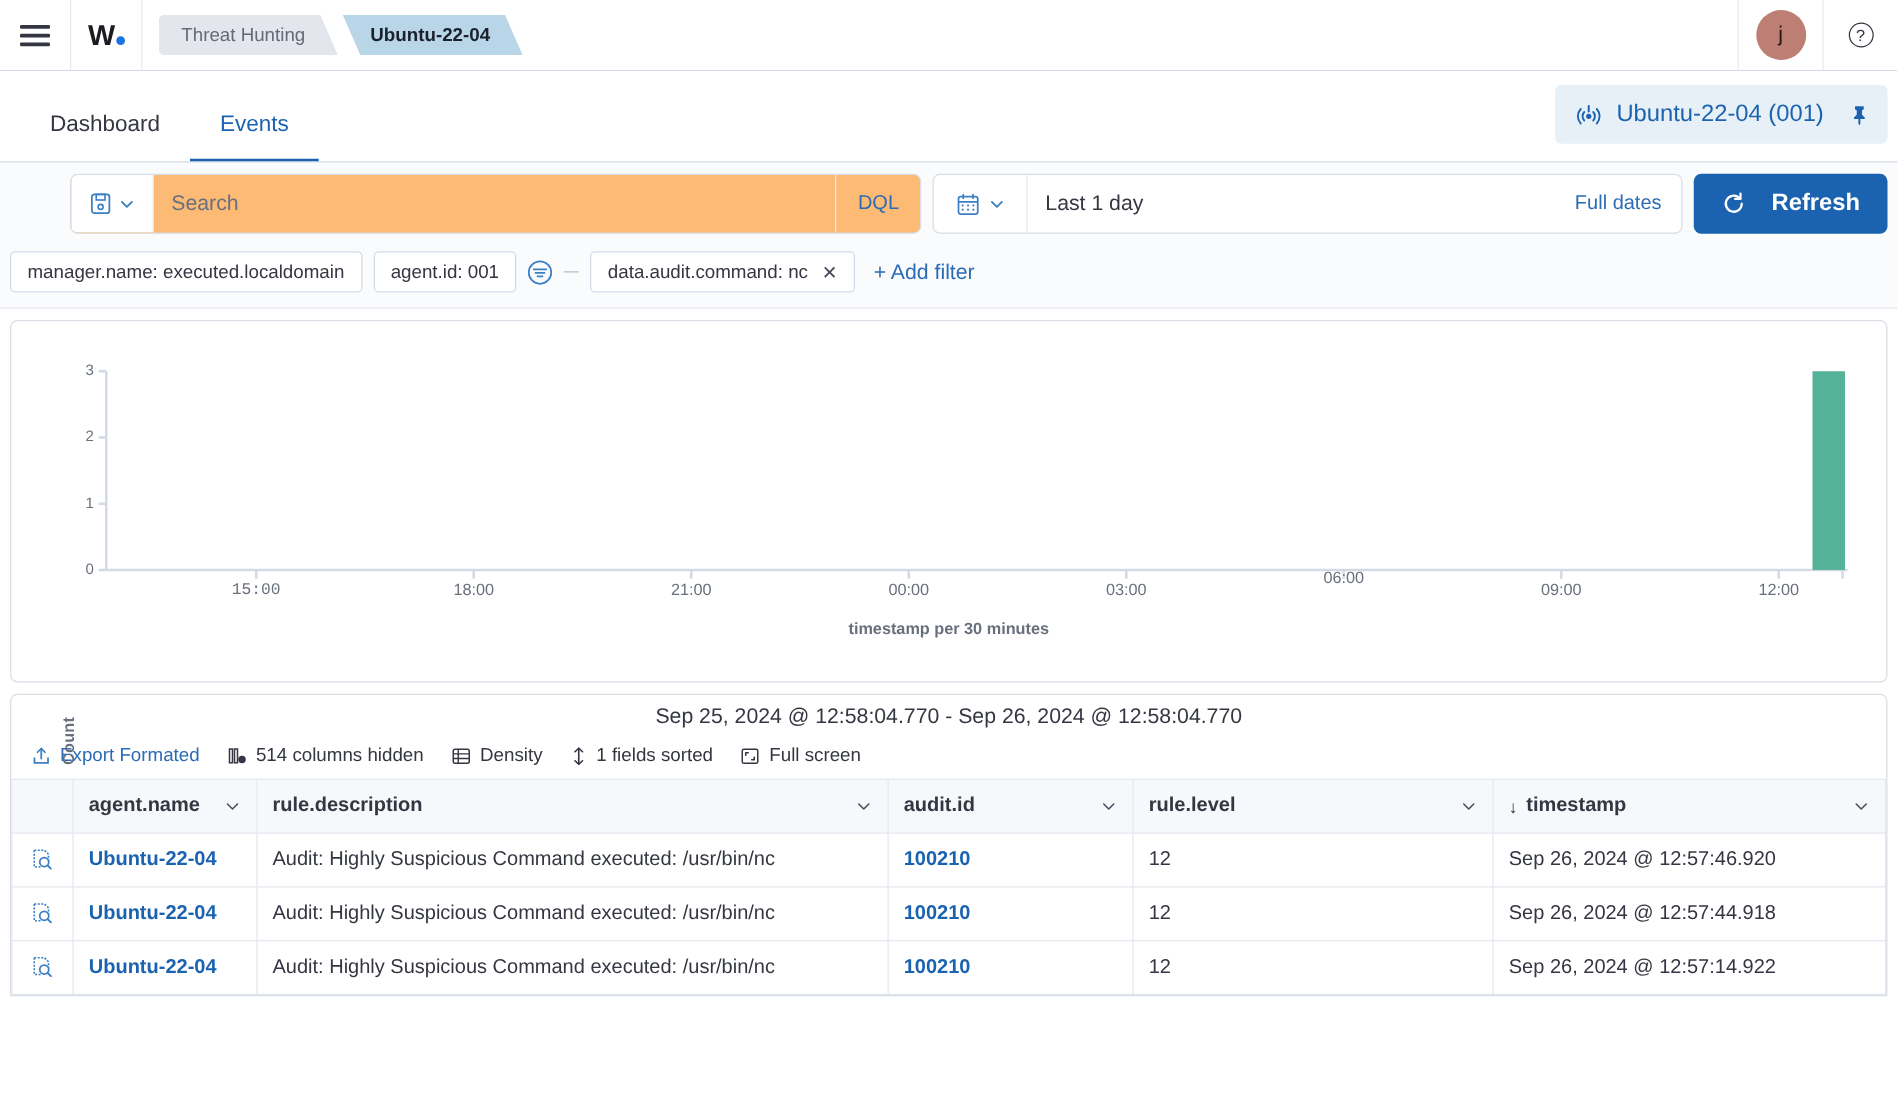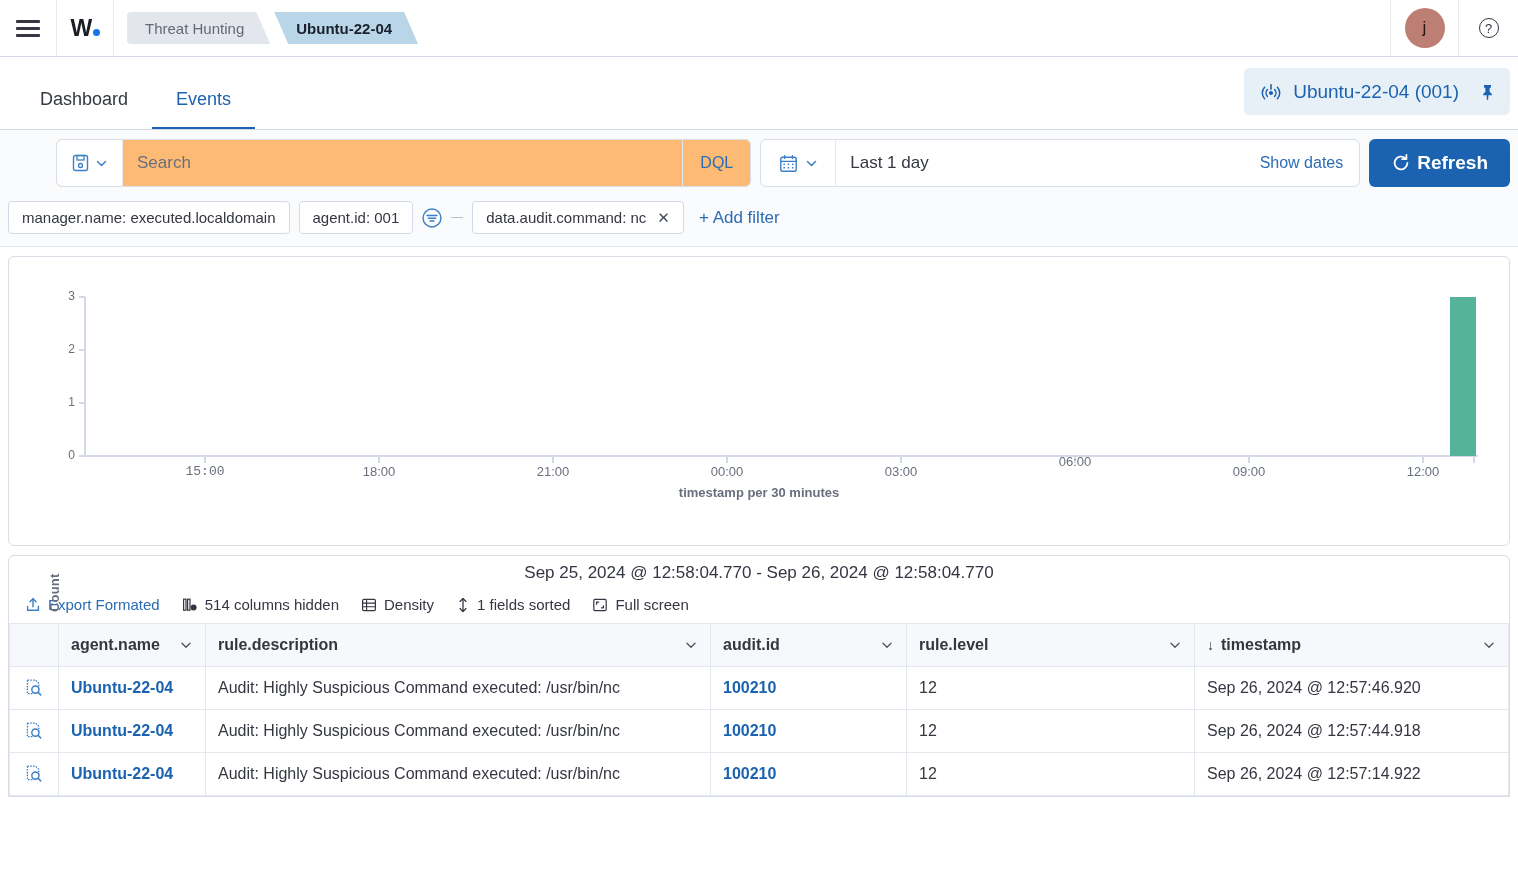--- a/index.html
+++ b/index.html
@@ -132,21 +132,21 @@
   }
   .cal-btn {
     width: 75px; display: flex; align-items: center; justify-content: center;
     gap: 7px; border-right: 1px solid #e3e7ee; cursor: pointer;
   }
   .date-text { flex: 1; display: flex; align-items: center; padding: 0 14px; font-size: 17px; color: #343741; }
   .show-dates { display: flex; align-items: center; padding: 0 16px; color: #2c6cb5; font-size: 16px; cursor: pointer; }
   .refresh-btn {
     height: 48px; background: #1b63b0; color: #fff;
     border: none; border-radius: 6px; cursor: pointer;
-    display: flex; align-items: center; gap: 6px;
+    display: flex; align-items: center; gap: 20px;
     padding: 0 22px; font-size: 19px; font-weight: bold;
     font-family: "Liberation Sans", sans-serif;
   }
 
   
   .filter-bar {
     display: flex; align-items: center; gap: 9px;
     padding: 6px 8px 12px 8px;
     background: #fafbfd;
     border-bottom: 1px solid #e4e8ef;
@@ -171,21 +171,21 @@
     position: relative;
   }
   .chart-inner { position: absolute; inset: 0; }
   .y-label {
     position: absolute; left: 38px; top: 355px;
     transform: rotate(-90deg); transform-origin: left top;
     font-size: 13px; font-weight: bold; color: #69707d;
     letter-spacing: 0.2px;
   }
   .x-title {
-    position: absolute; left: 0; right: 0; top: 228px;
+    position: absolute; left: 0; right: 0; top: 238px;
     text-align: center; font-size: 13px; font-weight: bold; color: #69707d;
   }
   .ytick { position: absolute; font-size: 12px; color: #69707d; text-align: right; width: 24px; }
   .xtick { position: absolute; font-size: 13px; color: #69707d; text-align: center; width: 60px; }
 
   
   .results-panel {
     margin: 9px 8px 0 8px;
     border: 1px solid #d8dde6; border-top: 1px solid #d8dde6;
     border-radius: 6px 6px 0 0;
@@ -316,21 +316,21 @@
           </g>
       </svg>
       <svg width="13" height="13" viewBox="0 0 13 13">
         <path d="M2.5 4.5L6.5 8.5 10.5 4.5" stroke="#3b7fc4" stroke-width="1.5" fill="none" stroke-linecap="round" stroke-linejoin="round"></path>
       </svg>
     </div>
     <div class="date-text">
       <span>Last 1 day</span>
     </div>
     <div class="show-dates">
-      <span>Show dates</span>
+      <span>Full dates</span>
     </div>
   </div>
 
   <button class="refresh-btn">
     <svg width="20" height="20" viewBox="0 0 20 20">
       <path d="M16.4 10a6.4 6.4 0 11-2.2-4.85" stroke="#fff" stroke-width="1.8" fill="none" stroke-linecap="round"></path>
       <path d="M15.4 1.8v4.3h-4.3" stroke="#fff" stroke-width="1.8" fill="none" stroke-linecap="round" stroke-linejoin="round"></path>
     </svg>
     <span>Refresh</span>
   </button>

